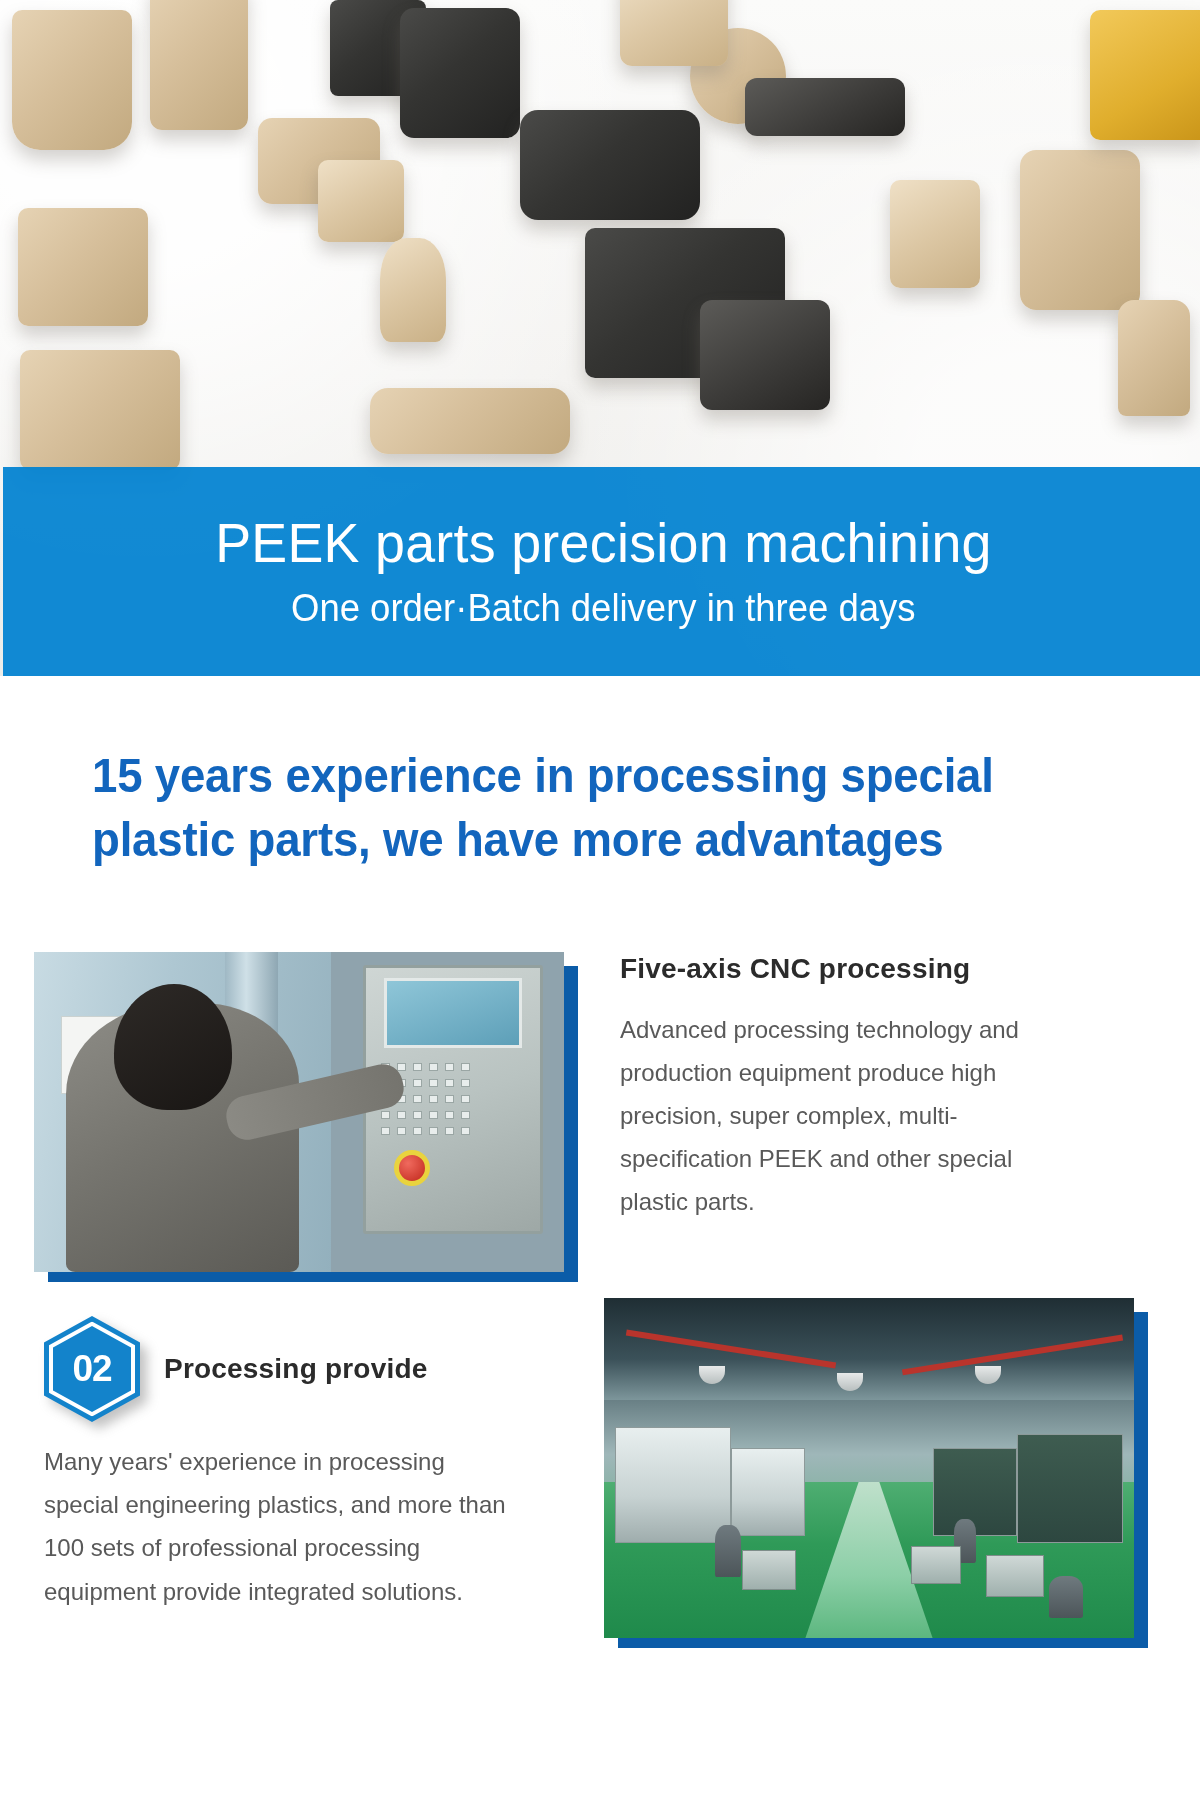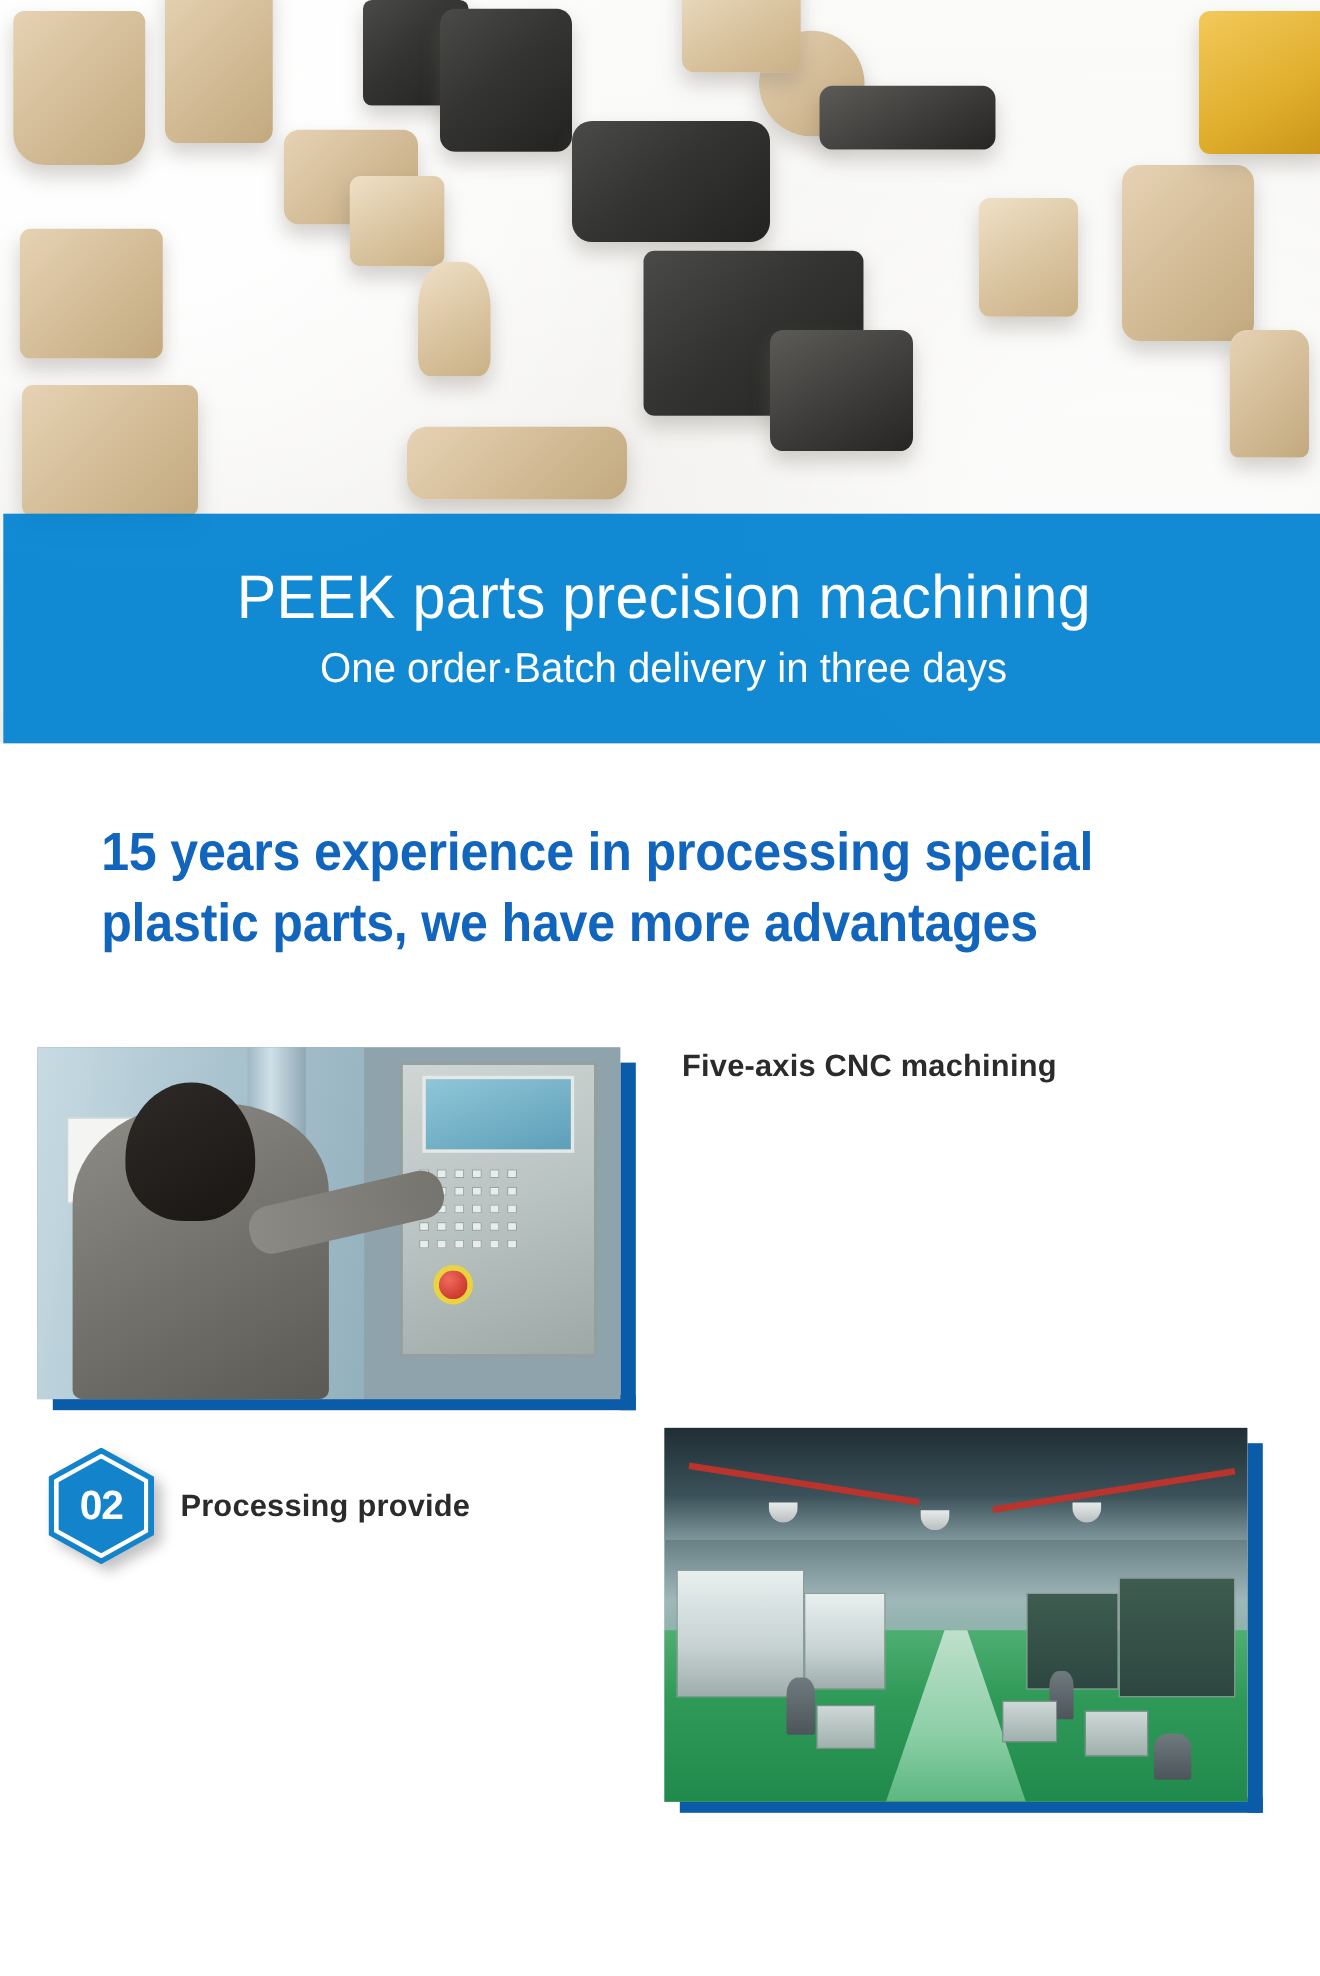--- a/index.html
+++ b/index.html
@@ -331,37 +331,39 @@
           <div class="cnc-clip"></div>
           <div class="cnc-person"></div>
           <div class="cnc-head"></div>
           <div class="cnc-arm"></div>
         </div>
       </div>
     </div>
 
     <div class="card1-text">
       <div class="card-head">
-        <div class="card-title">Five-axis CNC machining</div>
+        <div class="card-title">Five-axis CNC processing</div>
       </div>
+      <p class="card-body">Advanced processing technology and production equipment produce high precision, super complex, multi-specification PEEK and other special plastic parts.</p>
     </div>
   </div>
 
   <div class="row2">
 
     <div class="card2-text">
       <div class="card-head">
         <div class="hexbadge">
           <div class="hex-outer"></div>
           <div class="hex-mid"></div>
           <div class="hex-inner"></div>
           <div class="hex-num">02</div>
         </div>
         <div class="card-title">Processing provide</div>
       </div>
+      <p class="card-body">Many years' experience in processing special engineering plastics, and more than 100 sets of professional processing equipment provide integrated solutions.</p>
     </div>
 
     <div class="photo-frame p2">
       <div class="frame-bar bottom"></div>
       <div class="frame-bar right"></div>
       <div class="photo">
         <div class="ws-scene">
           <div class="ws-ceiling"></div>
           <div class="ws-beam" style="left:4%;top:14%;width:40%;transform:rotate(9deg);"></div>
           <div class="ws-beam" style="left:56%;top:16%;width:42%;transform:rotate(-9deg);"></div>

